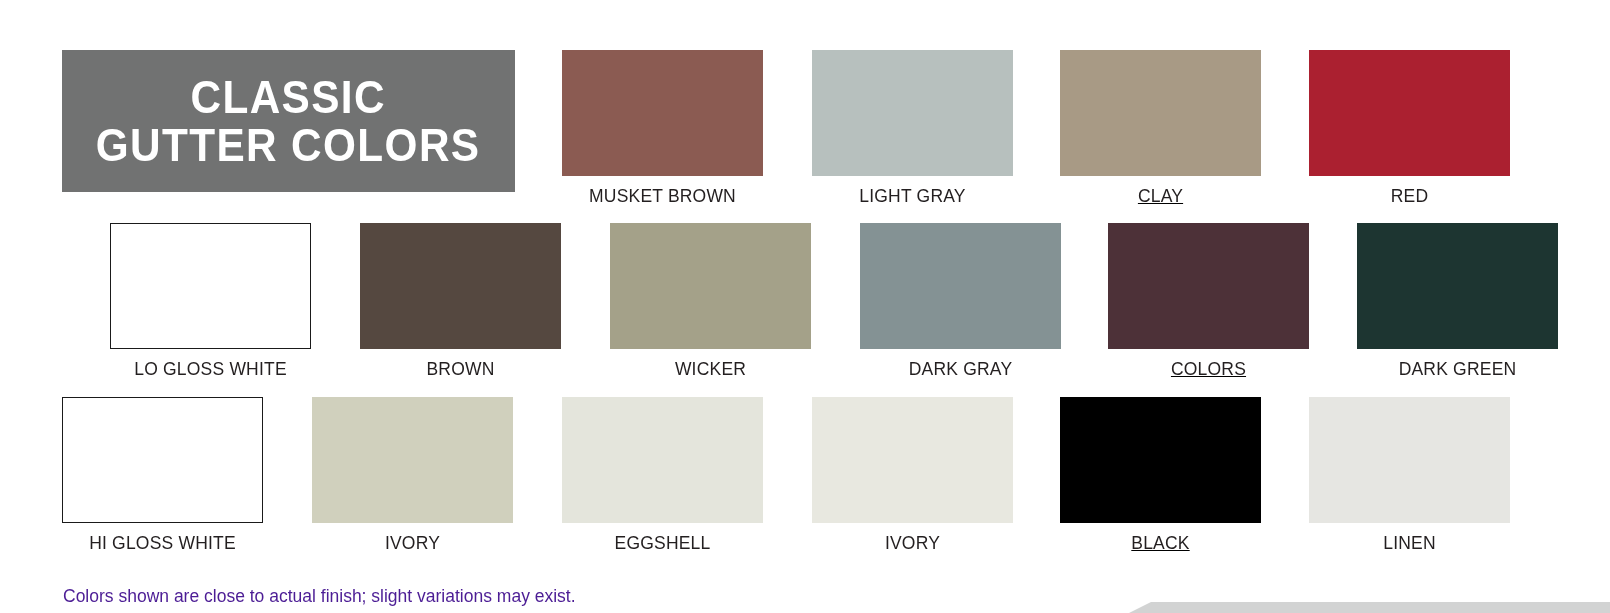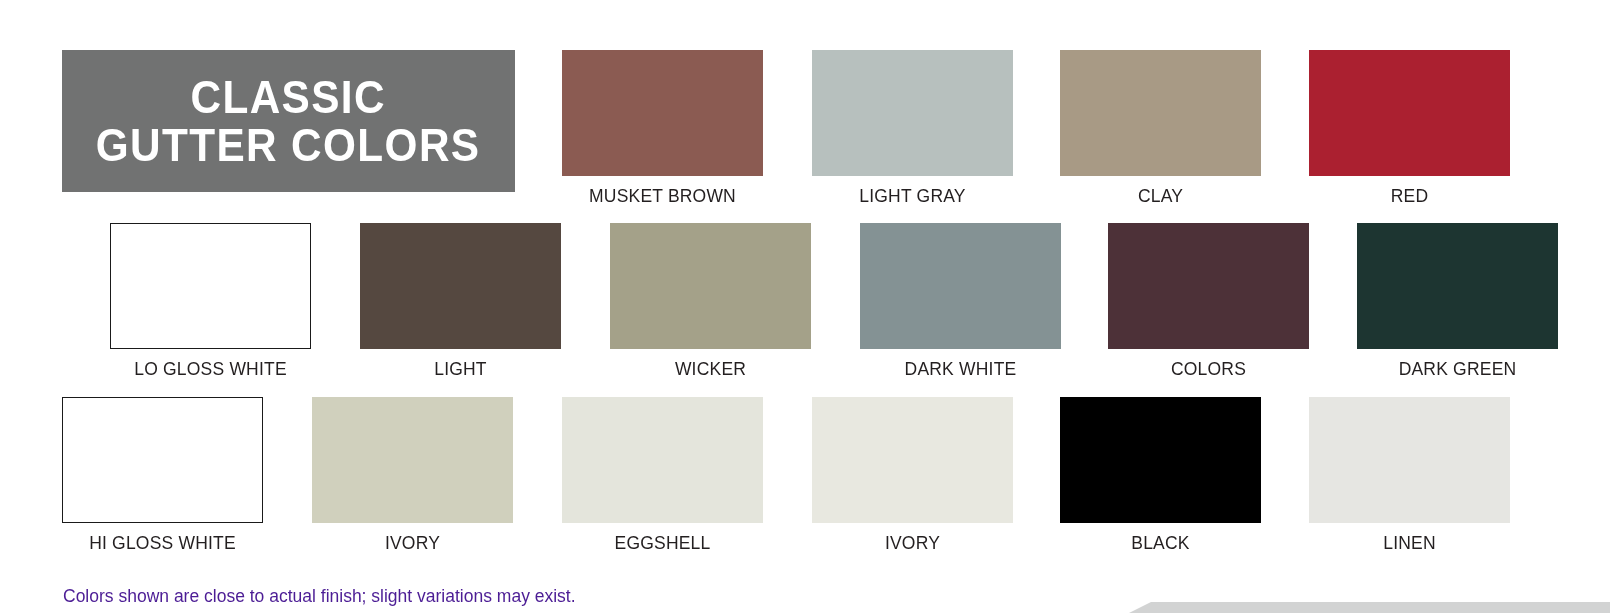--- a/index.html
+++ b/index.html
@@ -52,21 +52,21 @@
   .cell {
     position: absolute;
     top: 0;
     width: 201px;
   }
 
   .cell.c0 { left: 0px; }
   .cell.c1 { left: 250px; }
   .cell.c2 { left: 500px; }
   .cell.c3 { left: 750px; }
-  .cell.c4 { left: 998px; }
+  .cell.c4 { left: 998px; text-decoration: underline; }
   .cell.c5 { left: 1247px; }
 
   .swatch {
     width: 201px;
     height: 126px;
     box-sizing: border-box;
   }
   .swatch.outlined {
     border: 1.5px solid #1a1a1a;
     background: #ffffff;
@@ -156,31 +156,31 @@
 
     <div class="row row2">
 
       <div class="cell c0">
         <div class="swatch outlined"></div>
         <div class="swatch-label">LO GLOSS WHITE</div>
       </div>
 
       <div class="cell c1">
         <div class="swatch" style="background:#554840"></div>
-        <div class="swatch-label">LIGHT</div>
+        <div class="swatch-label">BROWN</div>
       </div>
 
       <div class="cell c2">
         <div class="swatch" style="background:#a4a189"></div>
         <div class="swatch-label">WICKER</div>
       </div>
 
       <div class="cell c3">
         <div class="swatch" style="background:#849294"></div>
-        <div class="swatch-label">DARK WHITE</div>
+        <div class="swatch-label">DARK GRAY</div>
       </div>
 
       <div class="cell c4">
         <div class="swatch" style="background:#4d3138"></div>
         <div class="swatch-label">COLORS</div>
       </div>
 
       <div class="cell c5">
         <div class="swatch" style="background:#1d3531"></div>
         <div class="swatch-label">DARK GREEN</div>

